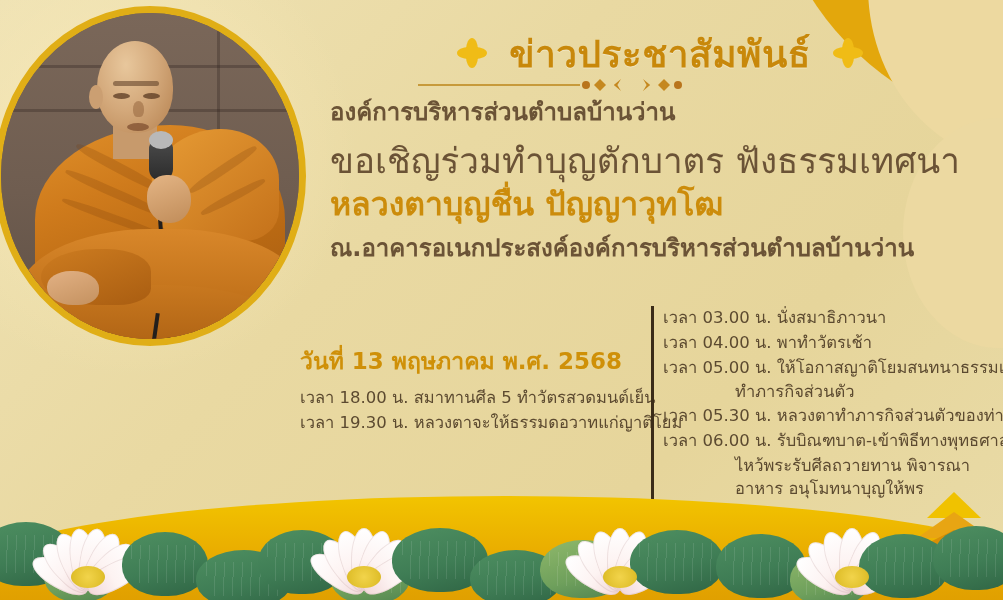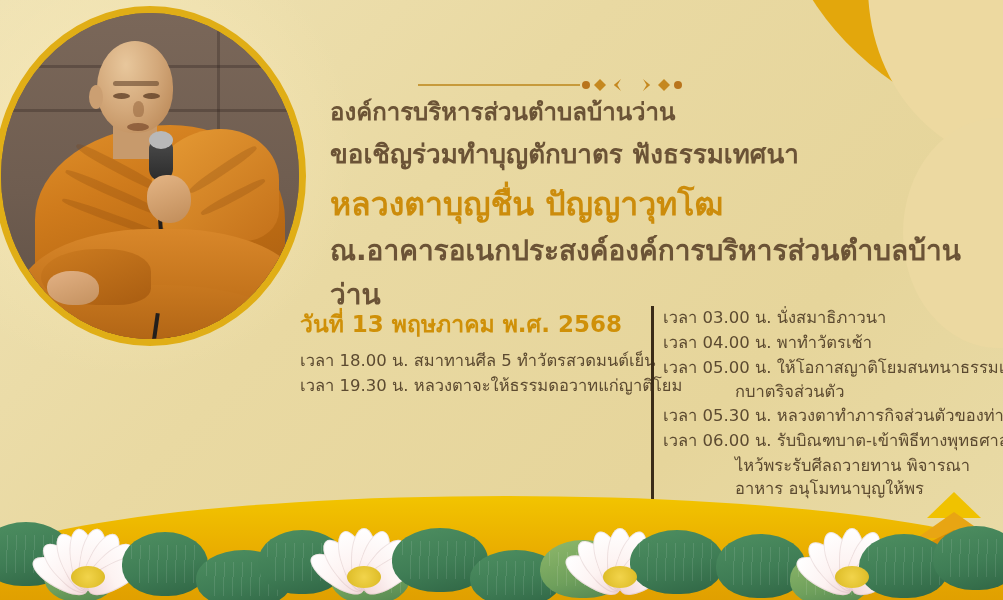--- a/index.html
+++ b/index.html
@@ -147,31 +147,31 @@
   }
   .title-rule .fan{
     width:12px;height:12px;background:#c5881f;margin:0 1px;
     clip-path:polygon(100% 0,40% 50%,100% 100%,70% 50%);
   }
   .title-rule .gap{width:20px;}
 
   
   .hdr{position:absolute;left:330px;width:660px;}
   .line-org{top:92px;font-size:24px;font-weight:bold;color:#6b5336;}
-  .line-invite{top:133px;font-size:26px;font-weight:bold;color:#6b5336;}
+  .line-invite{top:133px;font-size:35px;font-weight:normal;color:#6b5336;}
   .line-monk{top:178px;font-size:32px;font-weight:bold;color:#cc8c0b;}
-  .line-place{top:228px;font-size:28px;font-weight:bold;color:#6b5336;}
+  .line-place{top:228px;font-size:24px;font-weight:bold;color:#6b5336;}
   .line-schedule{top:262px;font-size:24px;font-weight:bold;color:#cc8c0b;}
 
   
   .col{position:absolute;}
   .col-left{left:300px;top:306px;width:345px;}
   .col-right{left:663px;top:306px;width:340px;}
   .col-date{
-    font-size:23px;font-weight:bold;color:#cf9008;margin-bottom:7px;
+    font-size:23px;font-weight:bold;color:#cf9008;margin-bottom:7px;margin-top:37px;
   }
   .col-right .col-date{color:#cf9008;}
   .sched-item{
     font-size:16.5px;color:#5c4a30;line-height:1.44;margin-bottom:1px;
     white-space:nowrap;
   }
   .sched-cont{
     font-size:16.5px;color:#5c4a30;line-height:1.44;padding-left:72px;white-space:nowrap;
   }
   .divider-v{
@@ -266,20 +266,29 @@
         <div class="m-lap"></div>
         <div class="m-arm"></div>
         <div class="m-hand"></div>
         <div class="m-cable2"></div>
         <div class="m-book"></div>
 
       </div>
     </div>
   </div>
 
+  <div class="title-row">
+    <span class="quatrefoil">
+        <i></i>
+      </span>
+    <span class="main-title">ข่าวประชาสัมพันธ์</span>
+    <span class="quatrefoil">
+        <i></i>
+      </span>
+  </div>
 
   <div class="title-rule">
     <span class="bar"></span>
       <span class="dot"></span>
       <span class="dia"></span>
       <span class="fan"></span>
     <span class="gap"></span>
     <span class="fan" style="transform:scaleX(-1)"></span>
       <span class="dia"></span>
       <span class="dot"></span>
@@ -295,21 +304,21 @@
     <div class="sched-item">เวลา 18.00 น. สมาทานศีล 5 ทำวัตรสวดมนต์เย็น</div>
     <div class="sched-item">เวลา 19.30 น. หลวงตาจะให้ธรรมดอวาทแก่ญาติโยม</div>
   </div>
 
   <div class="divider-v"></div>
 
   <div class="col col-right">
     <div class="sched-item">เวลา 03.00 น. นั่งสมาธิภาวนา</div>
     <div class="sched-item">เวลา 04.00 น. พาทำวัตรเช้า</div>
     <div class="sched-item">เวลา 05.00 น. ให้โอกาสญาติโยมสนทนาธรรมและ</div>
-    <div class="sched-cont">กบาตริจส่วนตัว</div>
+    <div class="sched-cont">ทำภารกิจส่วนตัว</div>
     <div class="sched-item">เวลา 05.30 น. หลวงตาทำภารกิจส่วนตัวของท่าน</div>
     <div class="sched-item">เวลา 06.00 น. รับบิณฑบาต-เข้าพิธีทางพุทธศาสนา</div>
     <div class="sched-cont">ไหว้พระรับศีลถวายทาน พิจารณา</div>
     <div class="sched-cont">อาหาร อนุโมทนาบุญให้พร</div>
   </div>
 
   <div class="band2"></div>
   <div class="band"></div>
 
   <div class="leaf" style="left:-20px;bottom:14px;"></div>

